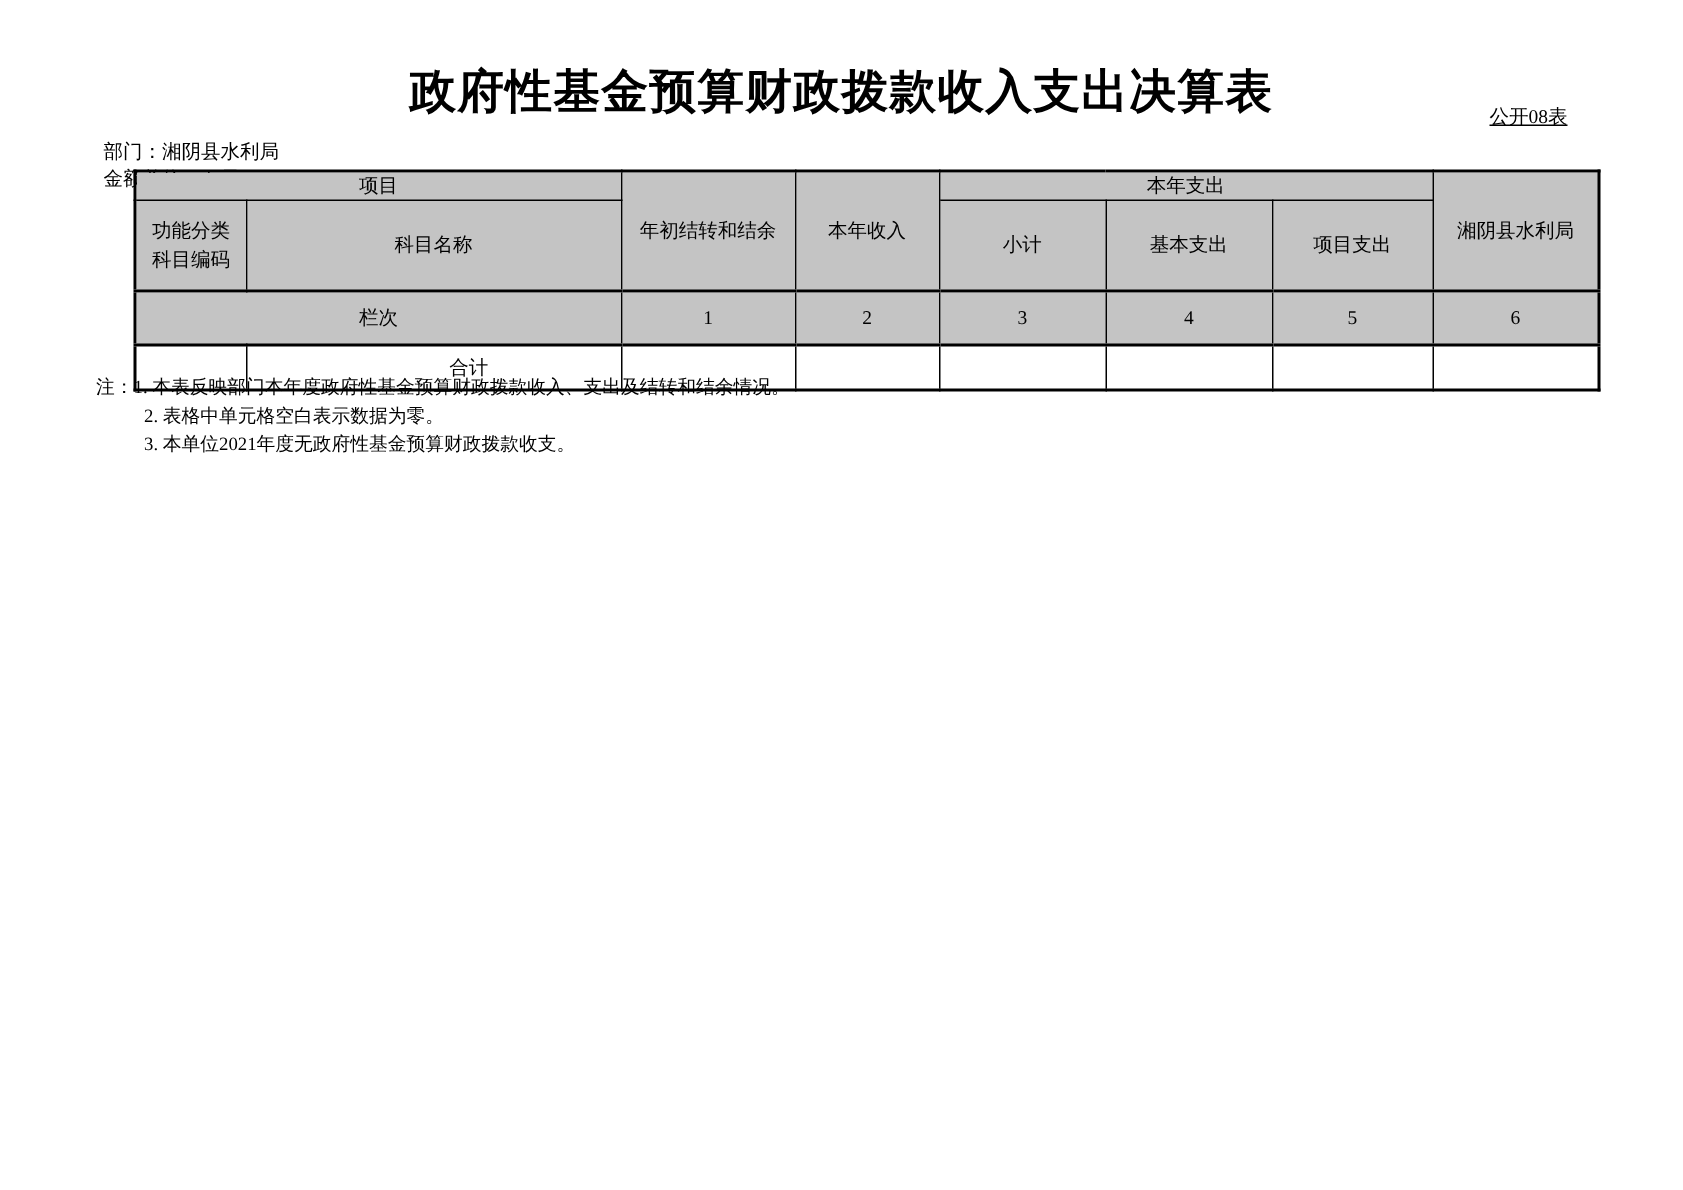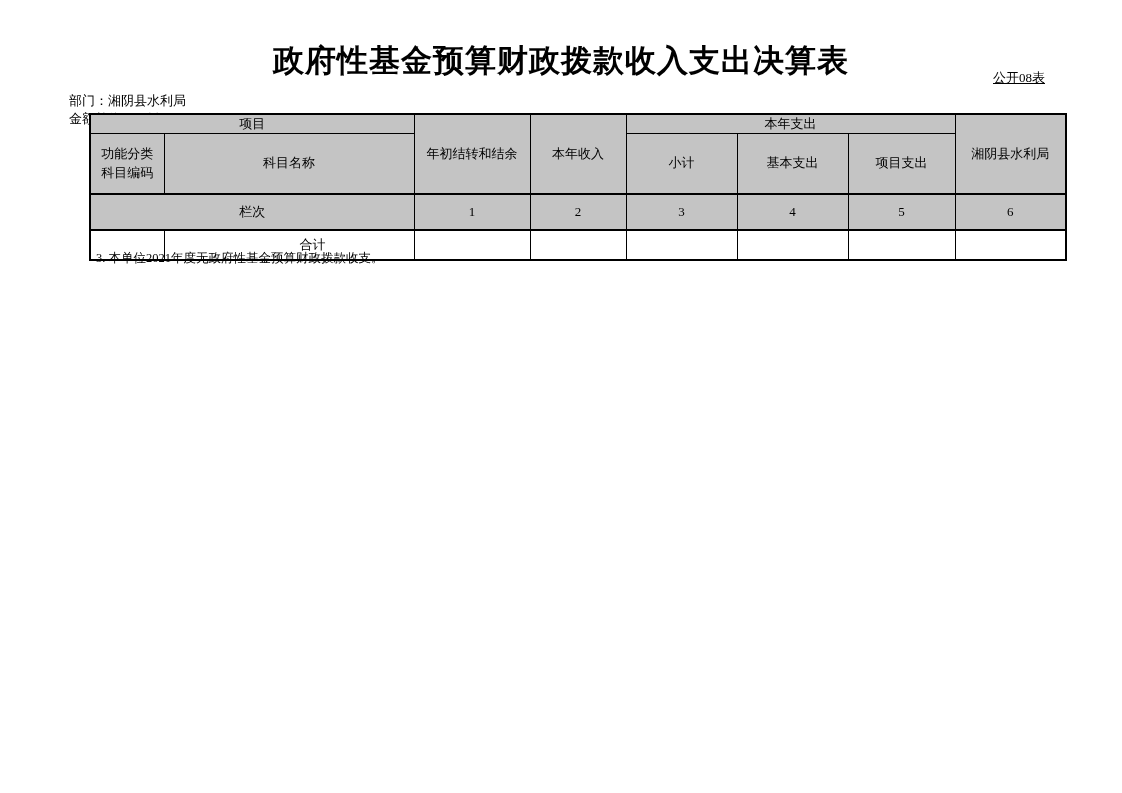--- a/index.html
+++ b/index.html
@@ -129,14 +129,16 @@
       <td></td>
       <td></td>
       <td></td>
       <td></td>
       <td></td>
     </tr>
   </tbody>
 </table>
 
 <div class="notes">
+  <div>注：1. 本表反映部门本年度政府性基金预算财政拨款收入、支出及结转和结余情况。</div>
+  <div class="indent">2. 表格中单元格空白表示数据为零。</div>
   <div class="indent">3. 本单位2021年度无政府性基金预算财政拨款收支。</div>
 </div>
 
 </body></html>

